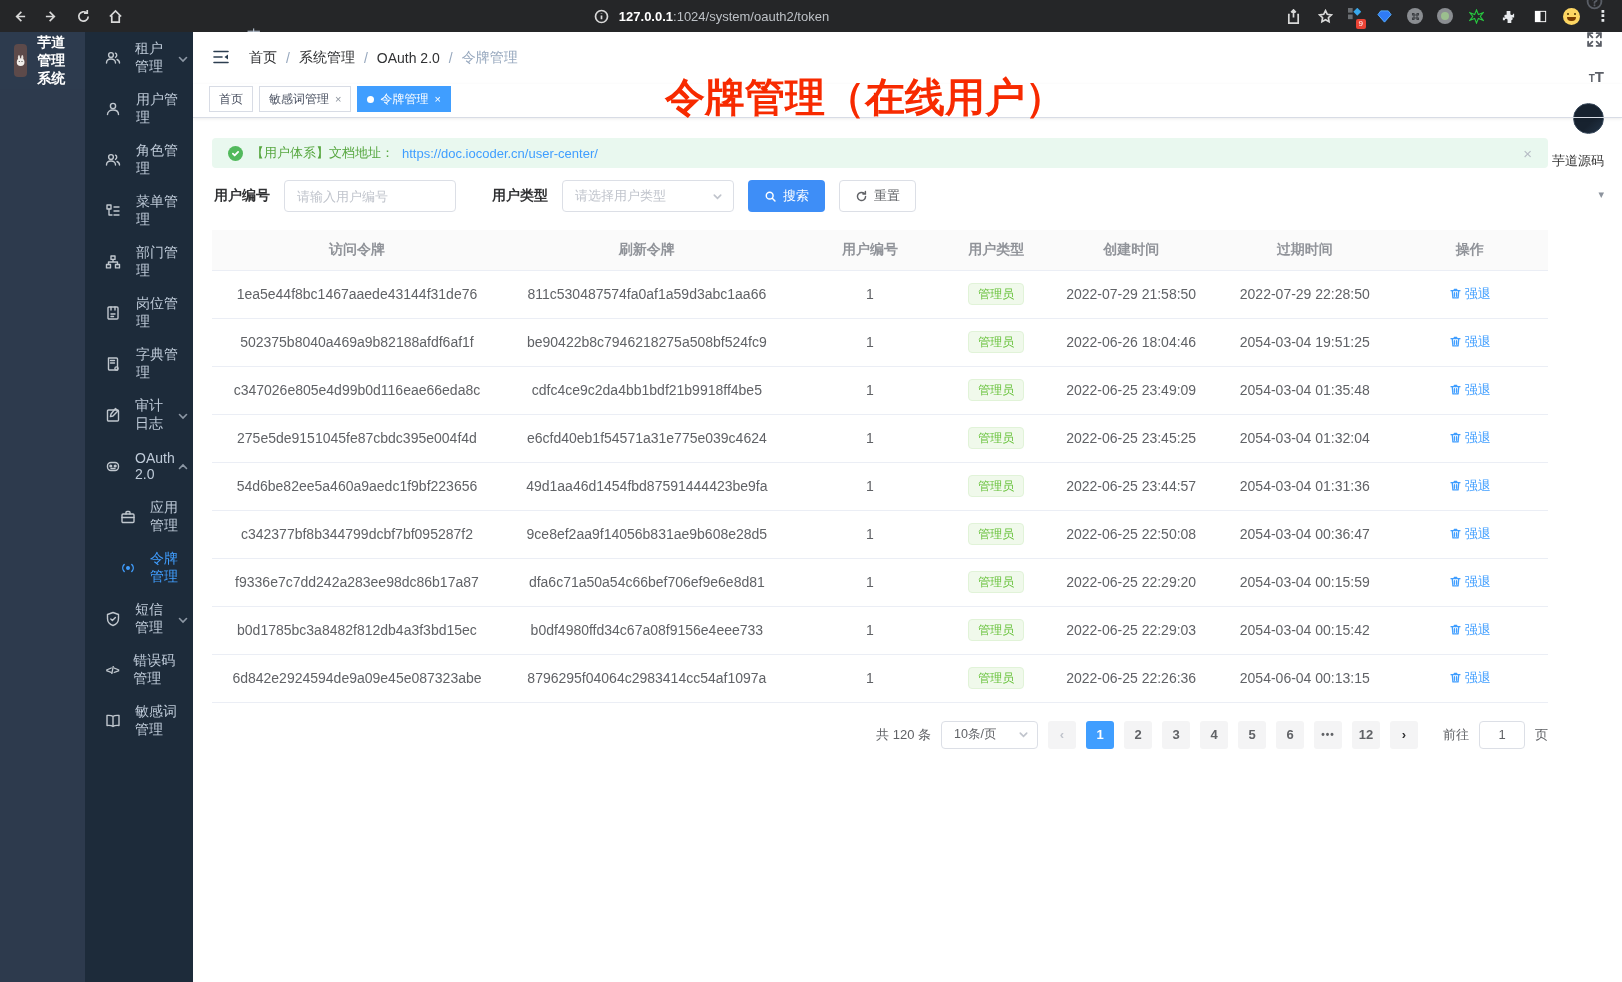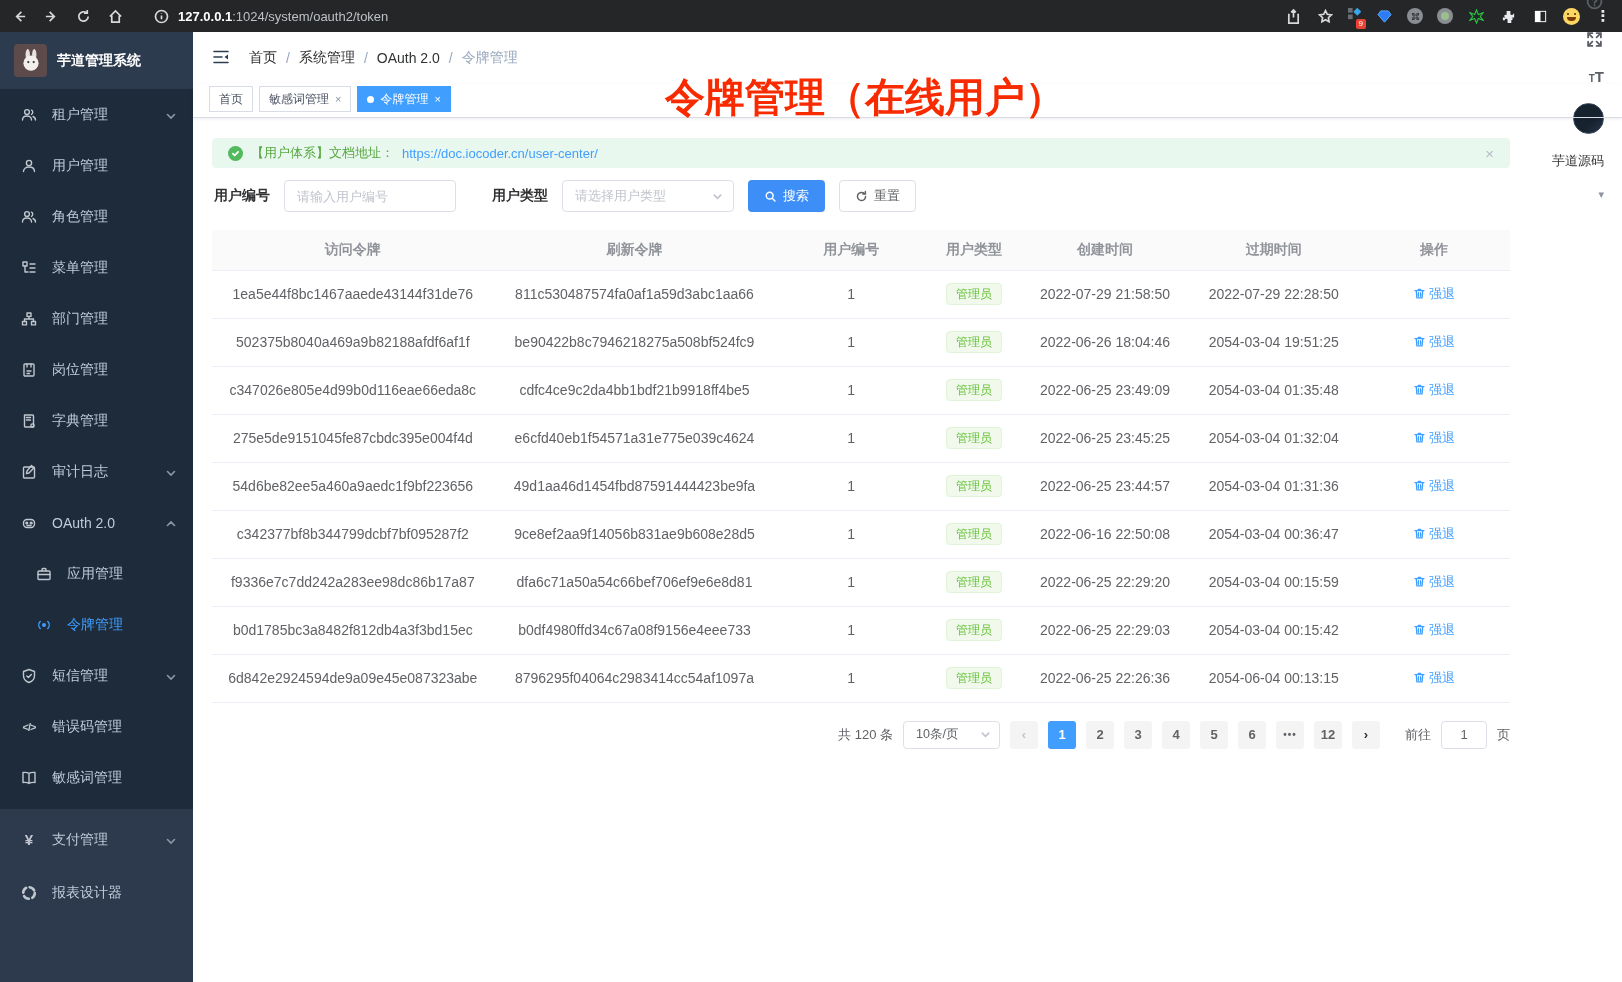--- a/index.html
+++ b/index.html
@@ -4,35 +4,35 @@
 <style>
   * { margin:0; padding:0; box-sizing:border-box; }
   html,body { width:1622px; height:982px; overflow:hidden; background:#fff;
     font-family:"Liberation Sans","DejaVu Sans",sans-serif; }
 
   
   .browser-bar { height:32px; background:#252628; display:flex; align-items:center;
     padding:0 10px; gap:14px; color:#cfcfcf; }
   .bicon { width:18px; height:18px; display:flex; align-items:center; justify-content:center; color:#d9d9d9; }
   .bicon svg { width:15px; height:15px; stroke:#d9d9d9; fill:none; stroke-width:1.8; }
-  .url-box { flex:1; display:flex; align-items:center; gap:8px; color:#e8eaed; font-size:13px; padding-left:14px; }
+  .url-box { flex:1; display:flex; align-items:center; gap:8px; color:#e8eaed; font-size:13px; padding-left:14px;justify-content:center; }
   .url-host { font-weight:bold; color:#fff; }
   .url-path { color:#bdc1c6; }
   .ext-wrap { position:relative; }
   .ext-badge { position:absolute; right:-5px; bottom:-4px; background:#ea4335; color:#fff;
     font-size:8px; padding:0 3px; border-radius:2px; line-height:10px; }
   .sq-ext { width:13px; height:13px; }
   .circle-ext { width:16px; height:16px; border-radius:50%; background:#8a8d91; display:flex; align-items:center; justify-content:center; }
   .emoji-face { width:17px; height:17px; border-radius:50%; background:#fdd663; position:relative; }
   .emoji-face:before { content:""; position:absolute; left:4px; top:5px; width:2px; height:2px; border-radius:50%; background:#4a3000; box-shadow:7px 0 0 #4a3000; }
   .emoji-face:after { content:""; position:absolute; left:4px; top:9px; width:9px; height:4px; border-radius:0 0 8px 8px; background:#7a3c00; }
 
   
   .app { display:flex; height:950px; }
-  .sidebar { width:193px; background:#2d3a4d; display:flex; flex-direction:column; flex-shrink:0; }
+  .sidebar { width:193px; background:#2d3a4d; display:flex; flex-shrink:0; }
   .logo-row { height:57px; background:#2d3b4e; display:flex; align-items:center; padding:0 14px; gap:10px; }
   .logo-img { width:33px; height:33px; border-radius:4px; background:#5d4a4a; display:flex; align-items:center; justify-content:center; overflow:hidden; }
   .logo-img svg { width:26px; height:26px; }
   .logo-title { color:#fff; font-size:14px; font-weight:bold; }
   .menu { background:#1d2b3a; padding-bottom:6px; }
   .side-item { height:51px; display:flex; align-items:center; padding:0 16px 0 20px;
     color:#bfcbd9; font-size:14px; cursor:pointer; }
   .side-item .mi { width:18px; height:18px; margin-right:14px; display:flex; align-items:center; justify-content:center; }
   .side-item .mi svg { width:16px; height:16px; stroke:#c0c7ce; fill:none; stroke-width:1.4; stroke-linecap:round; stroke-linejoin:round; }
   .side-item.sub { padding-left:35px; }
@@ -68,21 +68,21 @@
   .tag { height:26px; display:flex; align-items:center; gap:6px; padding:0 9px;
     border:1px solid #d8dce5; background:#fff; color:#495060; font-size:12px; cursor:pointer; }
   .tag .x { color:#8c939d; font-size:11px; }
   .tag.active { background:#409eff; border-color:#409eff; color:#fff; }
   .tag.active .x { color:#fff; }
   .dot { width:7px; height:7px; border-radius:50%; background:#fff; }
 
   .annotation { position:absolute; left:472px; top:38px; font-size:40px; font-weight:bold;
     color:#f72a00; white-space:nowrap; z-index:5; }
 
-  .content { padding:20px 112px 0 19px; }
+  .content { padding:20px 74px 0 19px; }
   .alert { height:30px; background:#e9f8ef; border-radius:4px; display:flex; align-items:center;
     padding:0 16px; font-size:13px; gap:8px; }
   .alert .ck { width:15px; height:15px; border-radius:50%; background:#52b95c; display:flex; align-items:center; justify-content:center; flex-shrink:0; }
   .alert .ck svg { width:9px; height:9px; stroke:#fff; fill:none; stroke-width:2.4; stroke-linecap:round; stroke-linejoin:round; }
   .alert-text { color:#57a740; }
   .alert-link { color:#409eff; text-decoration:none; }
   .alert-close { margin-left:auto; color:#b6bcc5; font-size:15px; cursor:pointer; }
 
   .search-row { margin-top:12px; display:flex; align-items:center; gap:10px; }
   .f-label { font-size:14px; font-weight:bold; color:#303133; margin:0 4px 0 2px; }
@@ -573,21 +573,21 @@
                     <path d="M2.5 4.5h11M6.5 4.5V3h3v1.5M4 4.5l.8 9h6.4l.8-9M6.7 7v4.5M9.3 7v4.5"></path>
                   </svg>
                   <span>强退</span>
                 </span></td>
           </tr>
           <tr>
             <td>c342377bf8b344799dcbf7bf095287f2</td>
             <td>9ce8ef2aa9f14056b831ae9b608e28d5</td>
             <td>1</td>
             <td><span class="badge">管理员</span></td>
-            <td>2022-06-16 22:50:08</td>
+            <td>2022-06-25 22:50:08</td>
             <td>2054-03-04 00:36:47</td>
             <td><span class="op-link">
                   <svg viewBox="0 0 16 16">
                     <path d="M2.5 4.5h11M6.5 4.5V3h3v1.5M4 4.5l.8 9h6.4l.8-9M6.7 7v4.5M9.3 7v4.5"></path>
                   </svg>
                   <span>强退</span>
                 </span></td>
           </tr>
           <tr>
             <td>f9336e7c7dd242a283ee98dc86b17a87</td>

